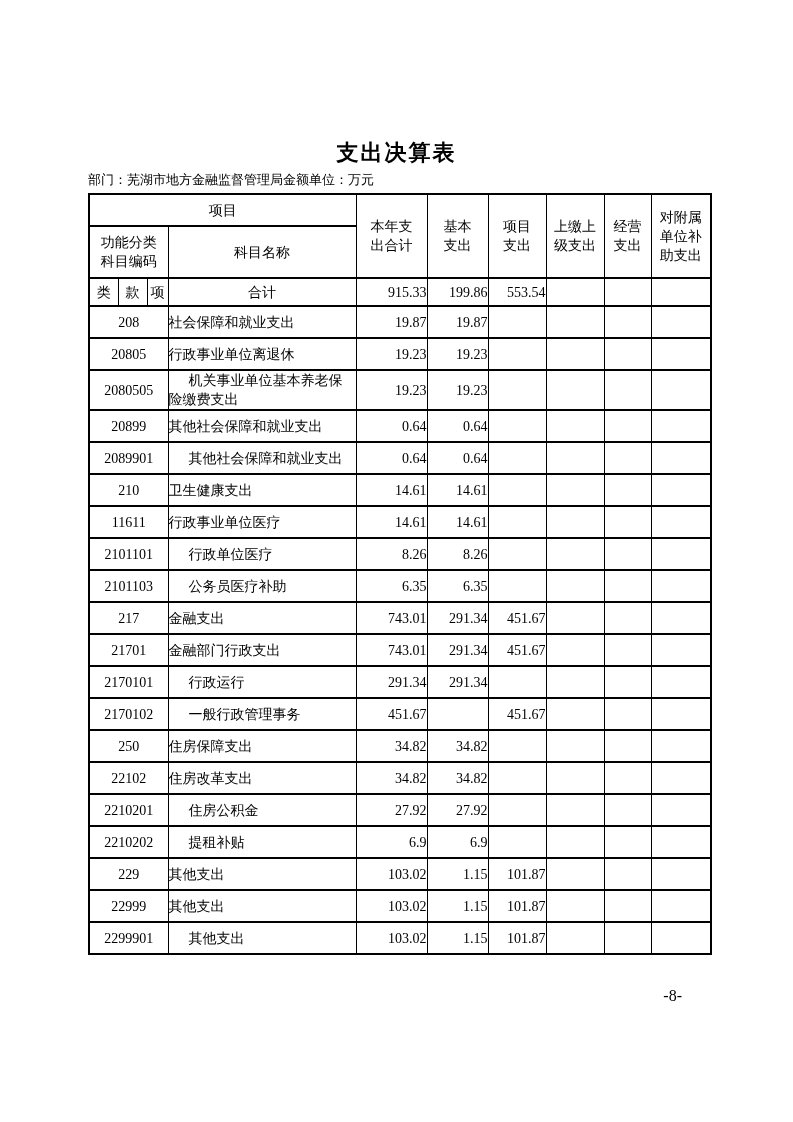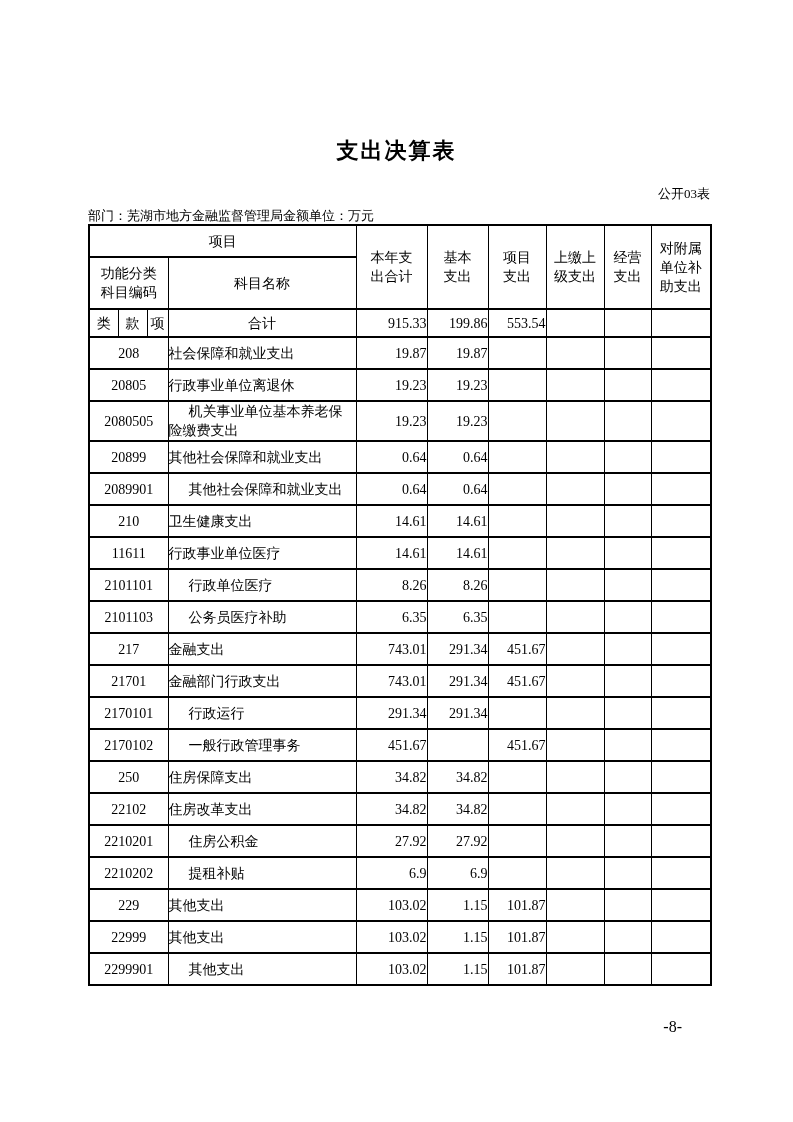--- a/index.html
+++ b/index.html
@@ -15,21 +15,21 @@
     overflow: hidden;
   }
   .page {
     box-sizing: border-box;
     width: 793px;
     height: 1122px;
     padding-top: 140px;
   }
   .title {
     margin: 0;
-    font-family: Liberation Mono, monospace;
+    font-family: Liberation Serif, serif;
     font-weight: bold;
     font-size: 22px;
     line-height: 26px;
     text-align: center;
     letter-spacing: 2px;
   }
   .content {
     width: 622px;
     margin-left: 88px;
   }
@@ -39,20 +39,21 @@
     line-height: 16px;
     text-align: right;
   }
   .meta-row {
     display: flex;
     margin-top: 6px;
     font-size: 13px;
     line-height: 16px;
   }
   table.fin {
+    margin-top: 5px;
     width: 622px;
     table-layout: fixed;
     border-collapse: collapse;
     border: 2px solid #000;
   }
   table.fin th, table.fin td {
     border: 1px solid #000;
     border-top-width: 2px;
     border-bottom-width: 2px;
     font-weight: normal;
@@ -90,21 +91,20 @@
     font-size: 16px;
   }
 </style>
 </head>
 <body>
 
 <div class="page">
   <h1 class="title">支出决算表</h1>
 
   <div class="content">
-    <div class="table-label">公开03表</div>
 
     <div class="meta-row">
       <span>部门：芜湖市地方金融监督管理局</span>
       <span>金额单位：万元</span>
     </div>
 
     <table class="fin">
       <colgroup>
         <col style="width:29px">
           <col style="width:29px">

